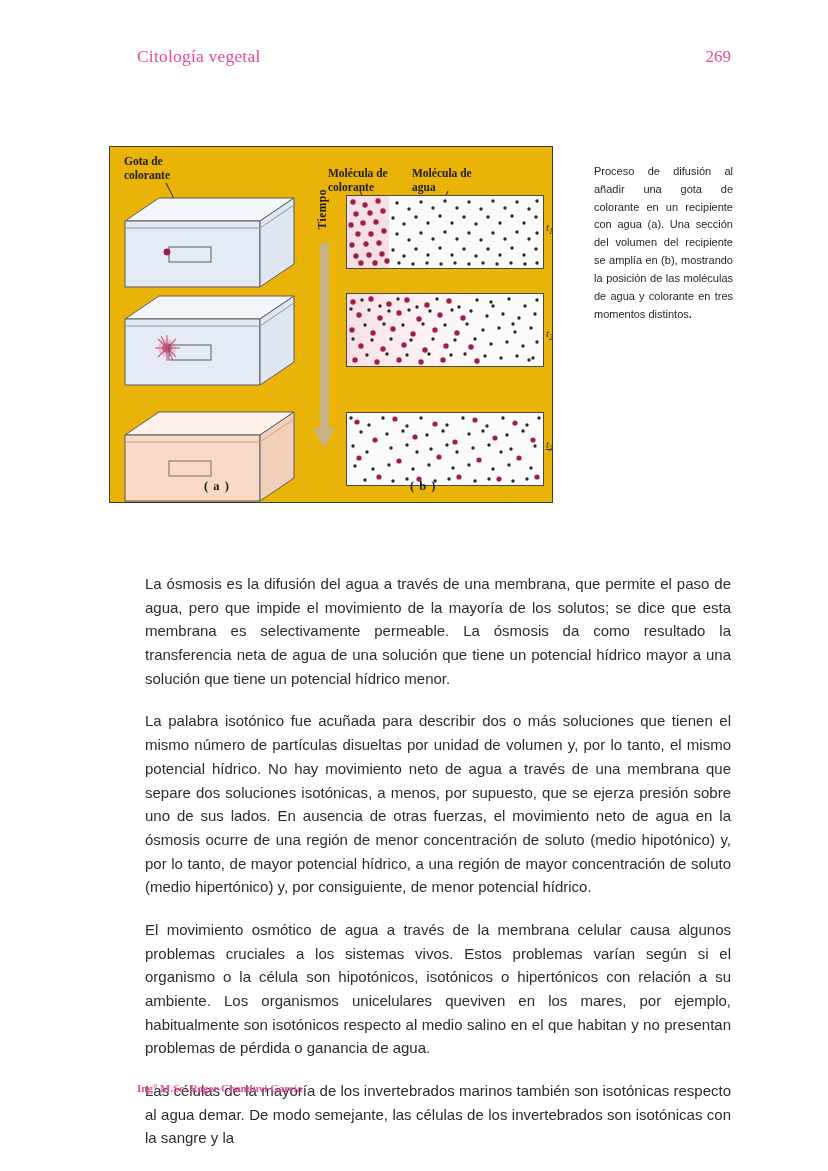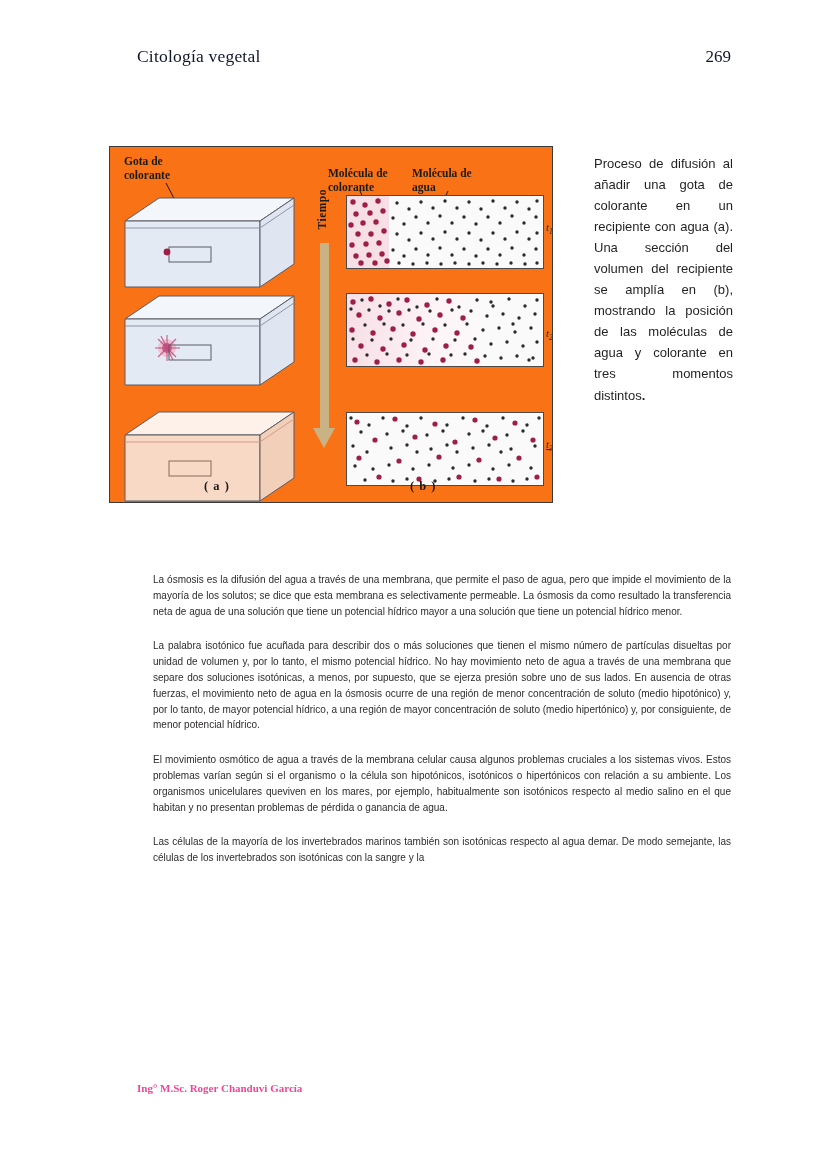--- a/index.html
+++ b/index.html
@@ -20,35 +20,35 @@
   .runhead {
     position: absolute;
     left: 137px;
     top: 46px;
     width: 594px;
     display: flex;
     justify-content: space-between;
     align-items: baseline;
     font-family: "Liberation Serif", serif;
     font-size: 17.5px;
-    color: #0f172a;
+    color: #ec4899;
     gap: 43px;
   }
   .runhead .title { letter-spacing: .2px; }
   .runhead .pageno { font-size: 17px; }
 
   
   .figure-frame {
     position: absolute;
     left: 109px;
     top: 146px;
     width: 444px;
     height: 357px;
     border: 1.6px solid #3a3a3a;
-    background: #f97316;
+    background: #eab308;
     box-sizing: border-box;
   }
 
   .fig-label {
     position: absolute;
     font-family: "Liberation Serif", serif;
     font-weight: 700;
     font-size: 11.5px;
     line-height: 1.18;
     color: #1b1b1b;
@@ -134,39 +134,39 @@
   .tm3 { top: 291px; text-decoration: underline; }
   .tmark sub { font-size: 7.5px; }
 
   
   .leader { position: absolute; stroke: #1b1b1b; stroke-width: 1; fill: none; }
 
   
   .side-caption {
     position: absolute;
     left: 594px;
-    top: 153px;
+    top: 163px;
     width: 139px;
-    font-size: 13px;
+    font-size: 11px;
     line-height: 1.62;
     text-align: justify;
     color: #231f20;
   }
   .side-caption .tail { font-weight: 700; }
 
   
   .body-col {
     position: absolute;
     left: 137px;
     top: 572px;
     width: 594px;
   }
   .body-col p {
-    margin: 0 0 19px 16px;
-    font-size: 10px;
+    margin: 0 0 19px 8px;
+    font-size: 15px;
     line-height: 1.58;
     text-align: justify;
     color: #2e2b2b;
   }
   .body-col p:last-child { margin-bottom: 0; }
 
   
   .footer {
     position: absolute;
     left: 137px;

